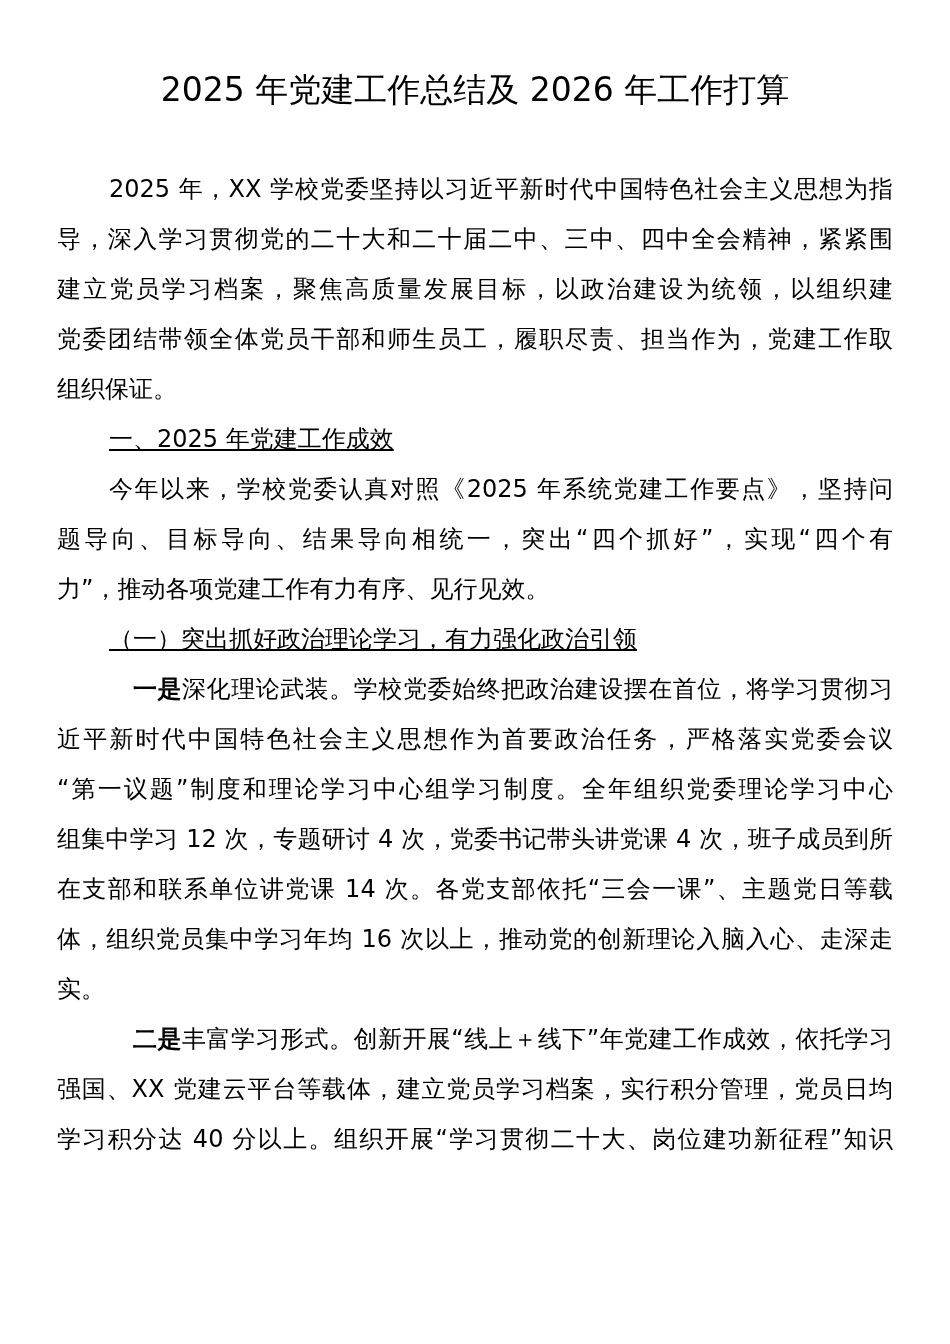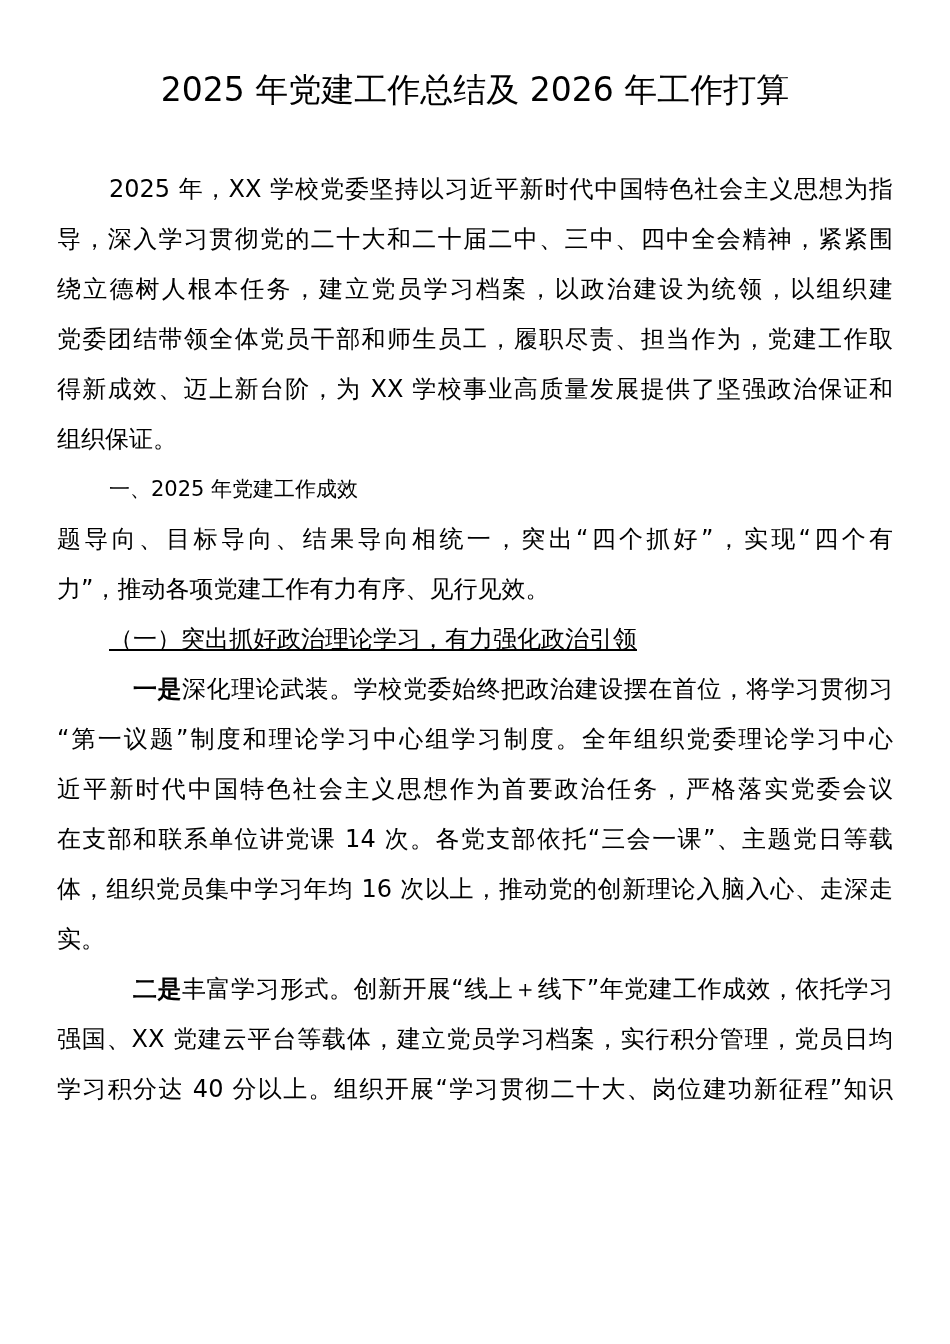--- a/index.html
+++ b/index.html
@@ -49,23 +49,24 @@
       text-align-last: justify;
       overflow: visible;
     }
     .line.last {
       text-align-last: left;
     }
     .line.indent {
       padding-left: 52px;
     }
     .line.heading-small {
-      font-size: 21px;
+      font-size: 24px;
       padding-left: 52px;
       text-align-last: left;
+      text-decoration: underline;
     }
     .line.subheading {
       padding-left: 52px;
       text-align-last: left;
       text-decoration: underline;
     }
     .bold {
       font-weight: bold;
       margin-left: 24px;
     }
@@ -75,39 +76,40 @@
 
 <div class="page">
 
   <div class="title">2025 年党建工作总结及 2026 年工作打算</div>
 
   <div class="body-text">
 
     <div>
       <div class="line indent">2025 年，XX 学校党委坚持以习近平新时代中国特色社会主义思想为指</div>
       <div class="line">导，深入学习贯彻党的二十大和二十届二中、三中、四中全会精神，紧紧围</div>
-      <div class="line">绕立德树人根本任务，建立党员学习档案，以政治建设为统领，以组织建</div>
+      <div class="line">建立党员学习档案，聚焦高质量发展目标，以政治建设为统领，以组织建</div>
       <div class="line">党委团结带领全体党员干部和师生员工，履职尽责、担当作为，党建工作取</div>
-      <div class="line">得新成效、迈上新台阶，为 XX 学校事业高质量发展提供了坚强政治保证和</div>
       <div class="line last">组织保证。</div>
     </div>
 
     <div class="line heading-small">一、2025 年党建工作成效</div>
 
     <div>
+      <div class="line indent">今年以来，学校党委认真对照《2025 年系统党建工作要点》，坚持问</div>
       <div class="line">题导向、目标导向、结果导向相统一，突出“四个抓好”，实现“四个有</div>
       <div class="line last">力”，推动各项党建工作有力有序、见行见效。</div>
     </div>
 
     <div class="line subheading">（一）突出抓好政治理论学习，有力强化政治引领</div>
 
     <div>
       <div class="line indent"><span class="bold">一是</span><span>深化理论武装。学校党委始终把政治建设摆在首位，将学习贯彻习</span></div>
+      <div class="line">近平新时代中国特色社会主义思想作为首要政治任务，严格落实党委会议</div>
       <div class="line">“第一议题”制度和理论学习中心组学习制度。全年组织党委理论学习中心</div>
-      <div class="line">近平新时代中国特色社会主义思想作为首要政治任务，严格落实党委会议</div>
+      <div class="line">组集中学习 12 次，专题研讨 4 次，党委书记带头讲党课 4 次，班子成员到所</div>
       <div class="line">在支部和联系单位讲党课 14 次。各党支部依托“三会一课”、主题党日等载</div>
       <div class="line">体，组织党员集中学习年均 16 次以上，推动党的创新理论入脑入心、走深走</div>
       <div class="line last">实。</div>
     </div>
 
     <div>
       <div class="line indent"><span class="bold">二是</span><span>丰富学习形式。创新开展“线上＋线下”年党建工作成效，依托学习</span></div>
       <div class="line">强国、XX 党建云平台等载体，建立党员学习档案，实行积分管理，党员日均</div>
       <div class="line">学习积分达 40 分以上。组织开展“学习贯彻二十大、岗位建功新征程”知识</div>
     </div>

